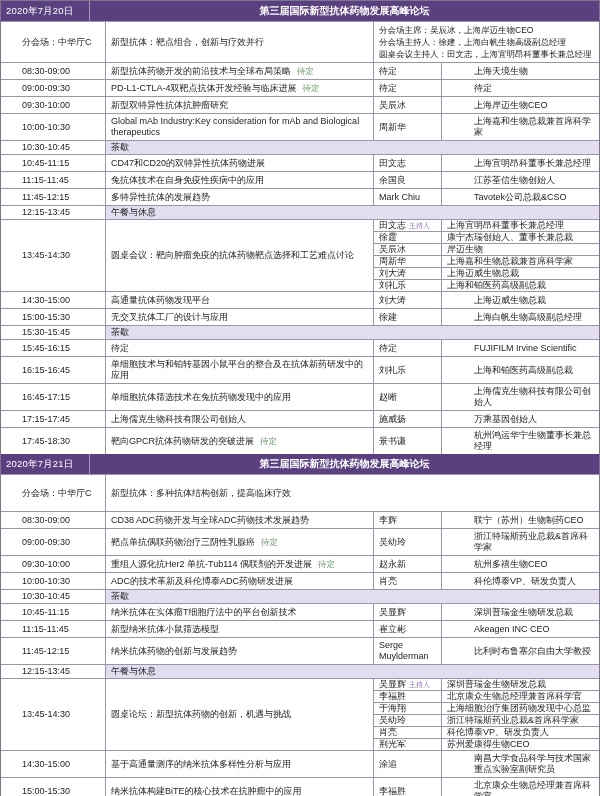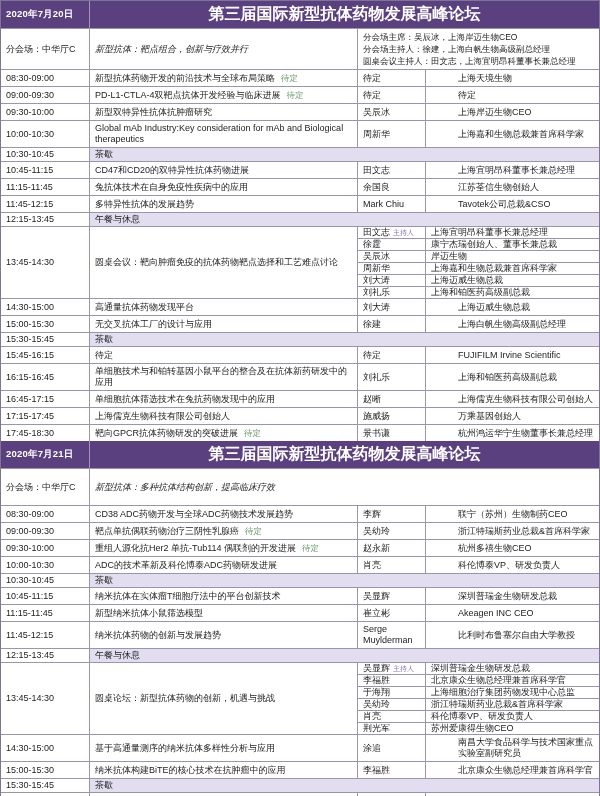--- a/index.html
+++ b/index.html
@@ -9,29 +9,29 @@
     --line-dark:#7d7591;
     --ink:#1c1c1c;
     --tbd:#6f9a6f;
     --mod:#8a6fb8;
   }
   *{box-sizing:border-box;margin:0;padding:0;}
   html,body{width:600px;background:#fff;}
   body{font-family:"Liberation Sans","DejaVu Sans",sans-serif;color:var(--ink);}
   #page{width:600px;border:1px solid var(--line-dark);}
   .day-header{display:flex;background:var(--purple);color:#fff;align-items:stretch;}
-  .day-date{width:88px;flex:none;font-size:9.5px;font-weight:bold;display:flex;align-items:center;padding:2px 5px;letter-spacing:.2px;}
-  .day-title{flex:1;font-size:16px;font-weight:bold;display:flex;align-items:center;justify-content:center;padding:3px 16px;border-left:1px solid rgba(255,255,255,.45);}
+  .day-date{width:88px;flex:none;font-size:9.5px;font-weight:normal;display:flex;align-items:center;padding:2px 5px;letter-spacing:.2px;}
+  .day-title{flex:1;font-size:10px;font-weight:bold;display:flex;align-items:center;justify-content:center;padding:3px 16px;border-left:1px solid rgba(255,255,255,.45);}
   .s-row{display:flex;border-top:1px solid var(--line);align-items:stretch;}
   .cell{padding:2px 4px 2px 5px;font-size:9px;line-height:11px;display:flex;align-items:center;}
-  .c-time{width:88px;flex:none;}
+  .c-time{width:88px;flex:none;margin-left:16px;}
   .c-topic{width:268px;flex:none;border-left:1px solid var(--line);display:flex;align-items:center;flex-wrap:wrap;}
   .c-speaker{width:68px;flex:none;border-left:1px solid var(--line);flex-wrap:wrap;}
   .c-org{flex:1;border-left:1px solid var(--line);padding-left:32px;}
-  .info-row .c-topic{min-height:36px;font-style:italic;}
+  .info-row .c-topic{min-height:36px;}
   .chairs-cell{flex:1;border-left:1px solid var(--line);padding:2px 4px 2px 5px;display:flex;flex-direction:column;justify-content:center;}
   .chairs-cell div{font-size:8.5px;line-height:12px;white-space:nowrap;}
   .row-talk .cell{min-height:16px;}
   .row-break .break-label{flex:1;border-left:1px solid var(--line);background:var(--lav);min-height:12px;padding:1px 4px 1px 5px;}
   .row-break .c-time{min-height:12px;padding:1px 4px 1px 5px;}
   .panel-col{flex:1;display:flex;flex-direction:column;}
   .panel-sub{display:flex;flex:1;}
   .panel-sub + .panel-sub{border-top:1px solid var(--line);}
   .panel-sub .c-speaker{min-height:11px;padding:0 3px 0 5px;}
   .panel-sub .c-org{min-height:11px;padding:0 3px 0 5px;}

